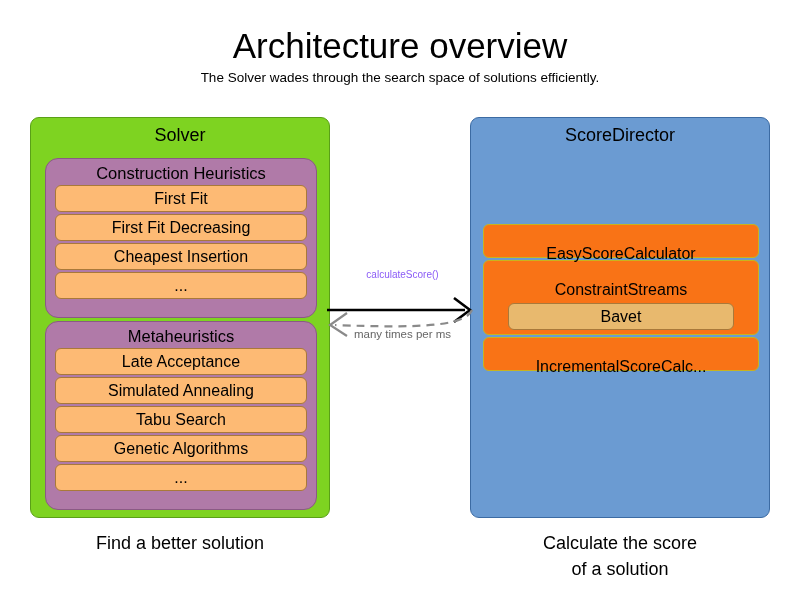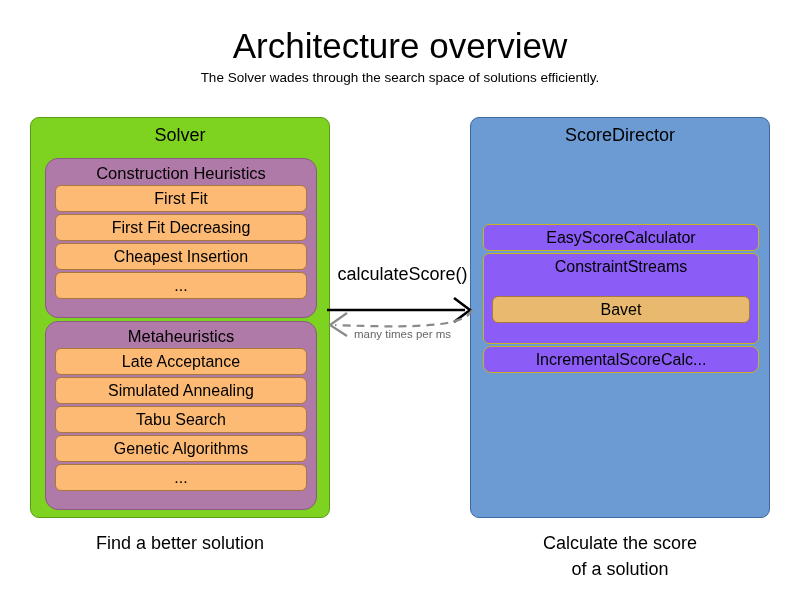--- a/index.html
+++ b/index.html
@@ -128,37 +128,37 @@
   .orange-box:last-child { margin-bottom: 0; }
 
   
   .yellow-stack {
     position: absolute;
     left: 12px;
     top: 106px;
     width: 276px;
   }
   .yellow-box {
-    background: #8b5cf6;
+    background: #f97316;
     border: 1.2px solid #c9b31f;
     border-radius: 6px;
     text-align: center;
     font-size: 16px;
     line-height: 26px;
     color: #000;
     margin-bottom: 2px;
     box-sizing: border-box;
-    padding: 0;
-  }
-  .yellow-box:last-child { margin-bottom: 0; border-radius: 8px; }
+    padding: 16px;
+  }
+  .yellow-box:last-child { margin-bottom: 0; }
   .yellow-box.simple { height: 27px; }
   .yellow-box.with-child { padding-bottom: 4px; }
   .yellow-box .yb-label { height: 26px; line-height: 26px; }
   .yellow-box .nested {
-    margin: 16px 8px;
+    margin: 0 8px;
     background: #e8b96e;
     border: 1.2px solid #a9793a;
     border-radius: 6px;
     height: 27px;
     line-height: 25px;
     font-size: 16px;
     text-align: center;
     box-sizing: border-box;
   }
 
@@ -181,23 +181,23 @@
     top: 265px;
     width: 155px;
     height: 90px;
   }
   .conn-label-top {
     position: absolute;
     left: 0;
     top: 0;
     width: 155px;
     text-align: center;
-    font-size: 18px;
+    font-size: 10px;
     line-height: 19px;
-    color: #000000;
+    color: #8b5cf6;
     white-space: nowrap;
   }
   .conn-label-bottom {
     position: absolute;
     left: 0;
     top: 62px;
     width: 155px;
     text-align: center;
     font-size: 11.5px;
     line-height: 15px;

